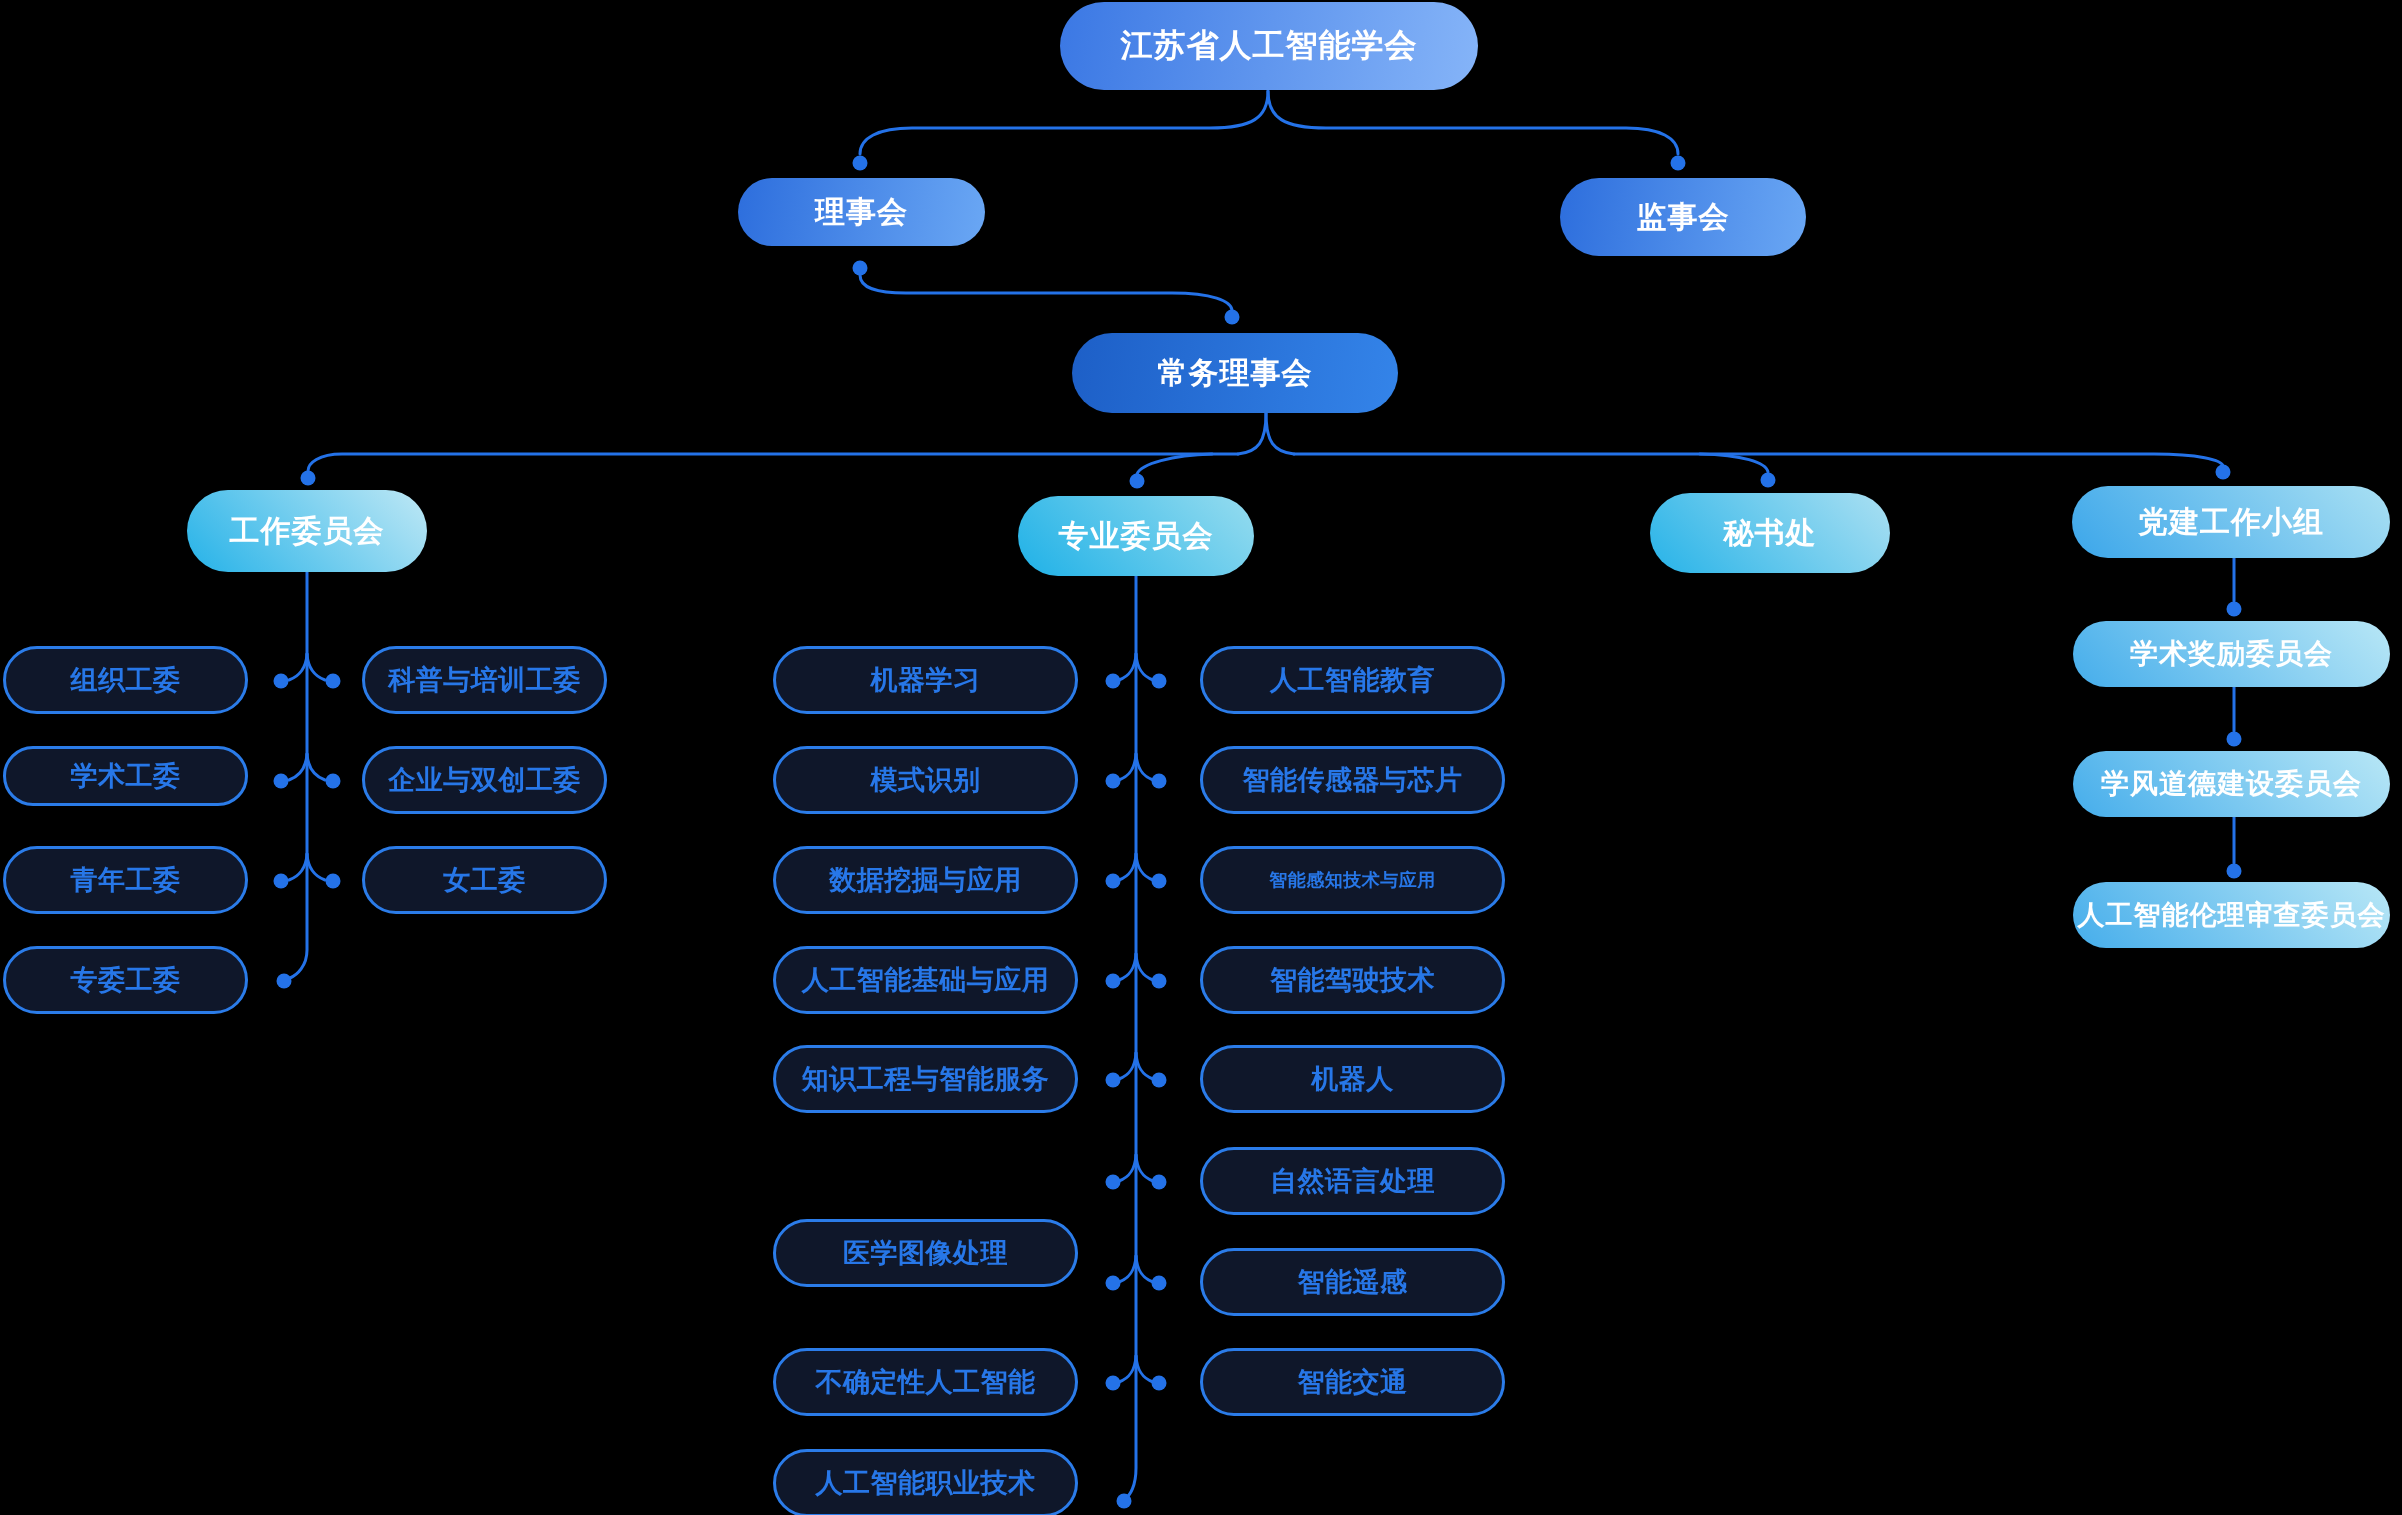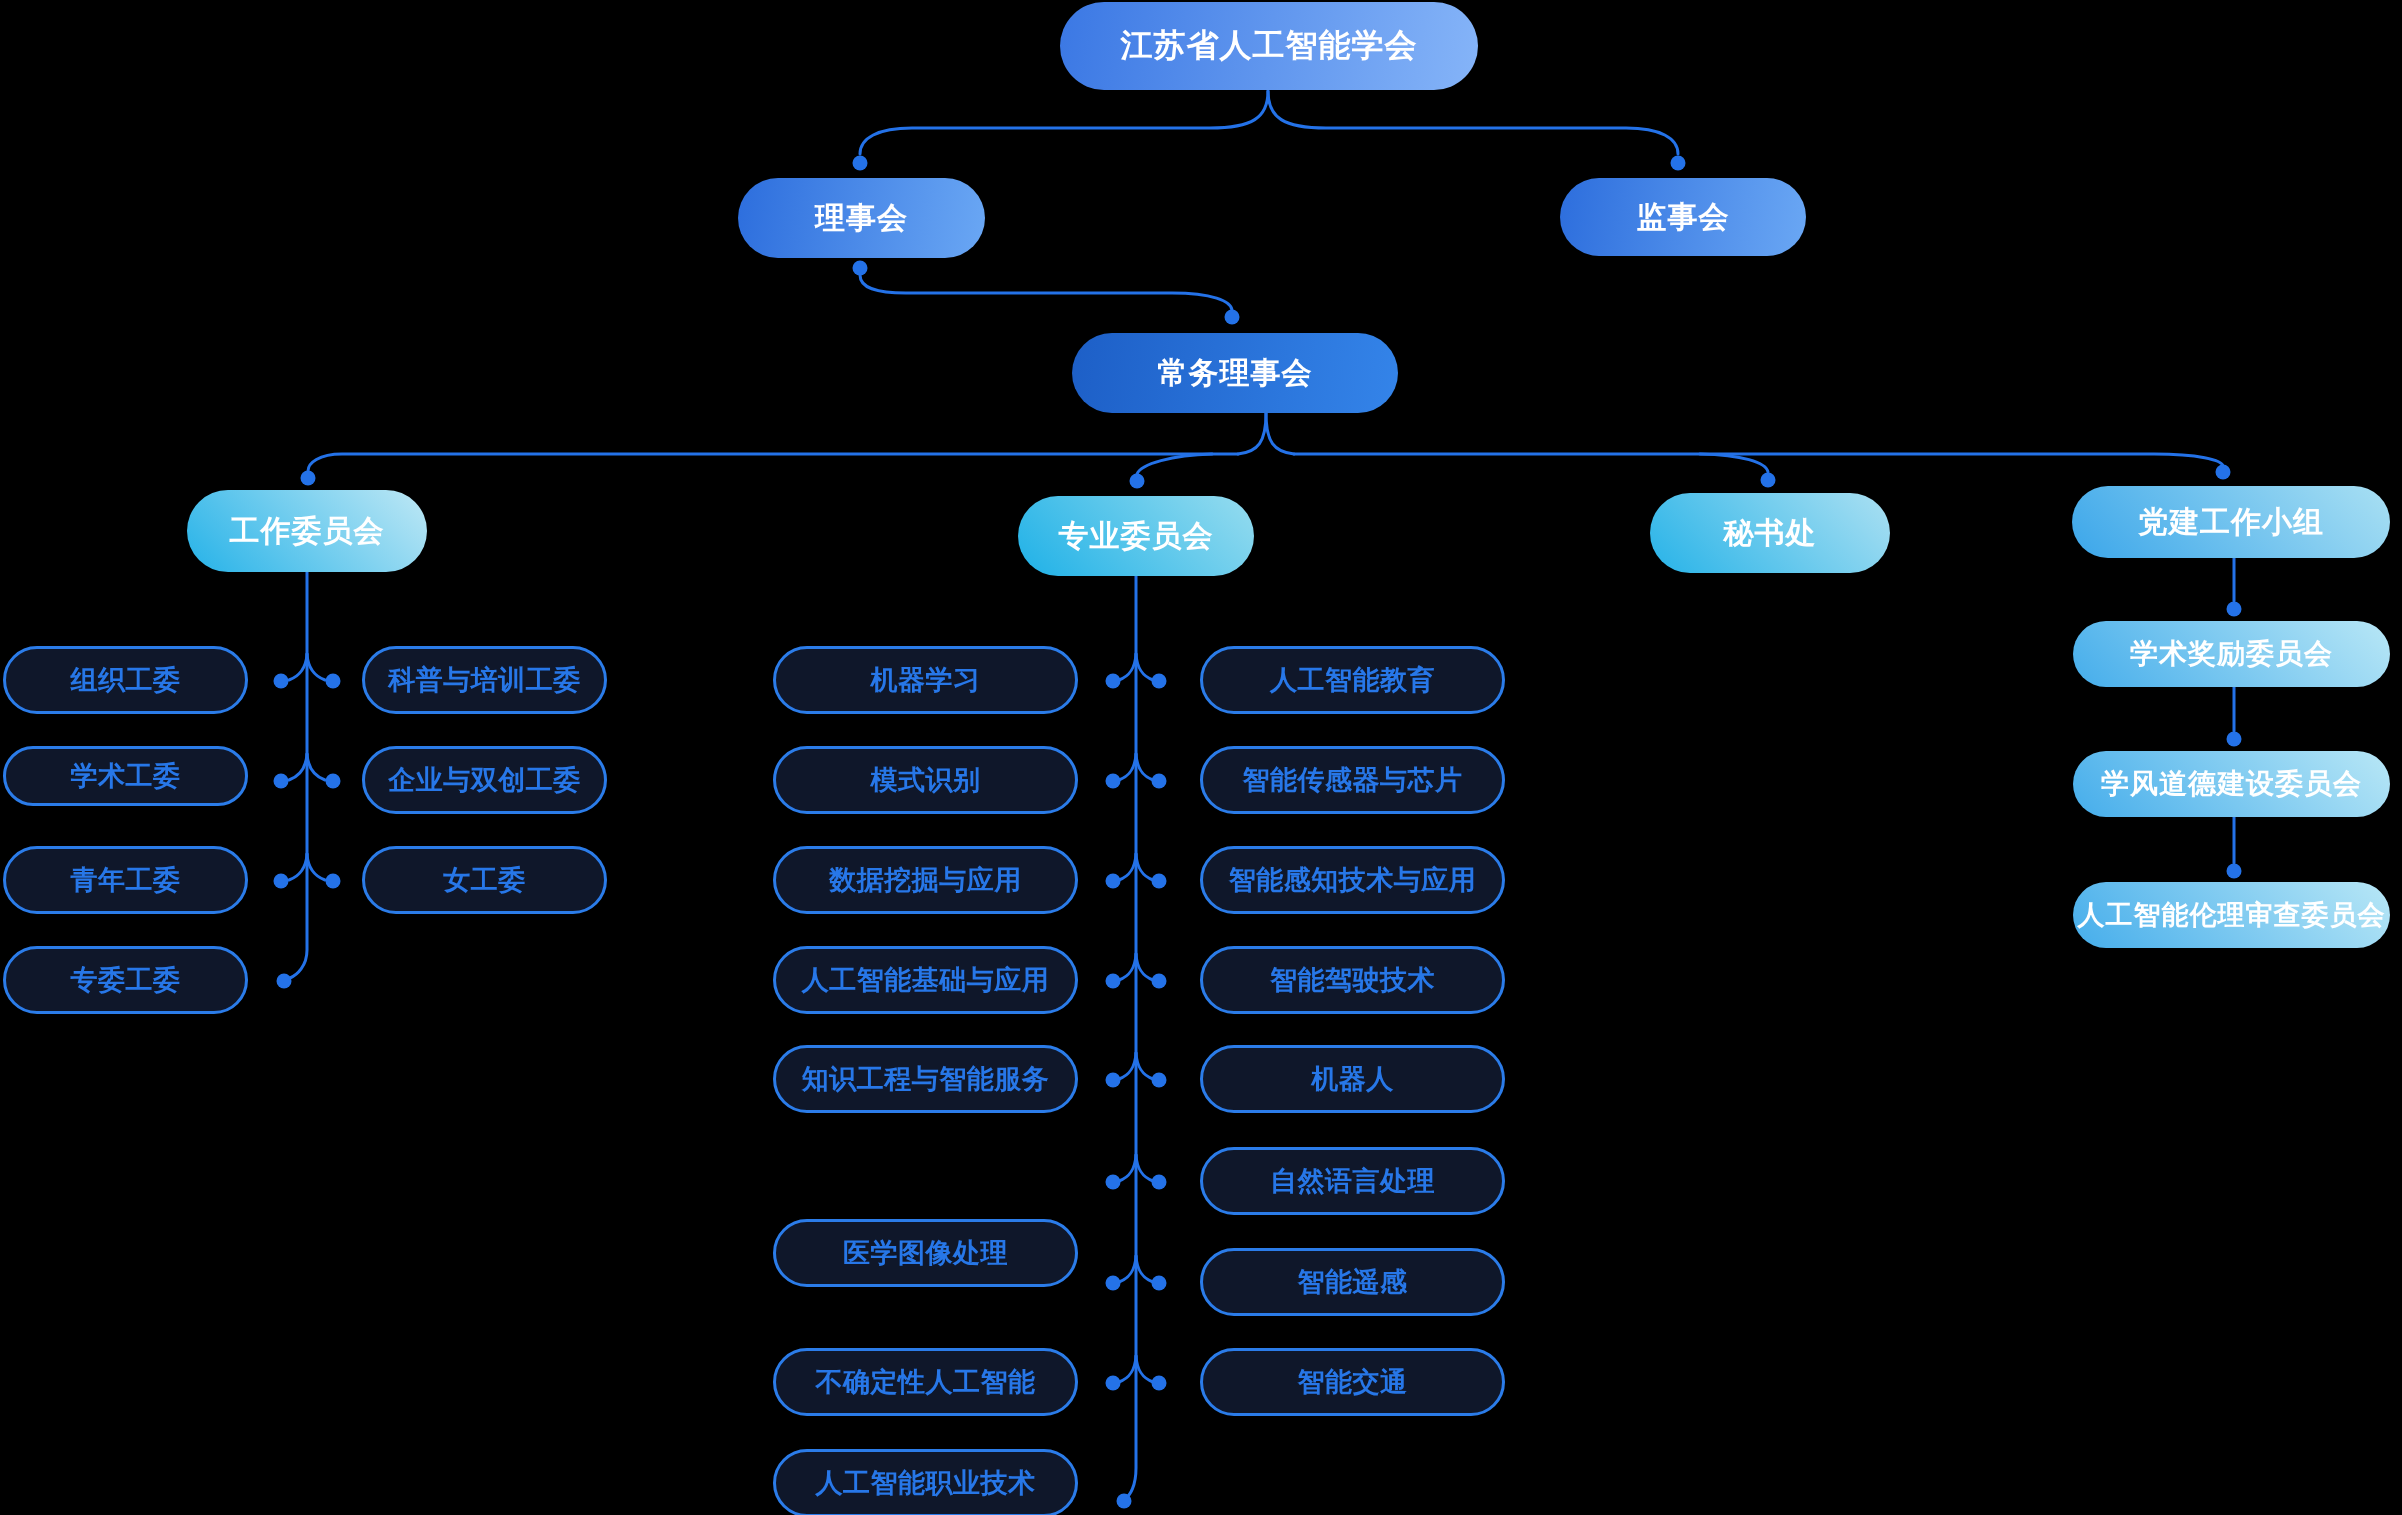--- a/index.html
+++ b/index.html
@@ -84,21 +84,21 @@
       <circle cx="1113" cy="1383" r="7.5" fill="#2472e8"></circle>
       <circle cx="1159" cy="1383" r="7.5" fill="#2472e8"></circle>
       <circle cx="1124" cy="1501" r="7.5" fill="#2472e8"></circle>
       <circle cx="2234" cy="609" r="7.5" fill="#2472e8"></circle>
       <circle cx="2234" cy="739" r="7.5" fill="#2472e8"></circle>
       <circle cx="2234" cy="871" r="7.5" fill="#2472e8"></circle>
     </svg>
 <div class="node solid" style="left: 1060px; top: 2px; width: 418px; height: 88px; font-size: 32px; background: linear-gradient(98deg, rgb(59, 120, 228), rgb(133, 180, 248));">
       <span>江苏省人工智能学会</span>
     </div>
-    <div class="node solid" style="left: 738px; top: 178px; width: 247px; height: 80px; font-size: 30px; background: linear-gradient(98deg, rgb(45, 110, 221), rgb(106, 167, 244));">
+    <div class="node solid" style="left: 738px; top: 178px; width: 247px; height: 68px; font-size: 30px; background: linear-gradient(98deg, rgb(45, 110, 221), rgb(106, 167, 244));">
       <span>理事会</span>
     </div>
     <div class="node solid" style="left: 1560px; top: 178px; width: 246px; height: 78px; font-size: 30px; background: linear-gradient(98deg, rgb(45, 110, 221), rgb(106, 167, 244));">
       <span>监事会</span>
     </div>
     <div class="node solid" style="left: 1072px; top: 333px; width: 326px; height: 80px; font-size: 30px; background: linear-gradient(98deg, rgb(29, 95, 199), rgb(52, 132, 233));">
       <span>常务理事会</span>
     </div>
     <div class="node solid" style="left: 187px; top: 490px; width: 240px; height: 82px; font-size: 30px; background: linear-gradient(45deg, rgb(37, 178, 232), rgb(191, 232, 245));">
       <span>工作委员会</span>
@@ -141,21 +141,21 @@
     </div>
     <div class="node outline" style="left: 773px; top: 746px; width: 305px; height: 68px; font-size: 27px;">
       <span>模式识别</span>
     </div>
     <div class="node outline" style="left: 1200px; top: 746px; width: 305px; height: 68px; font-size: 27px;">
       <span>智能传感器与芯片</span>
     </div>
     <div class="node outline" style="left: 773px; top: 846px; width: 305px; height: 68px; font-size: 27px;">
       <span>数据挖掘与应用</span>
     </div>
-    <div class="node outline" style="left: 1200px; top: 846px; width: 305px; height: 68px; font-size: 27px;">
+    <div class="node outline" style="left: 1200px; top: 846px; width: 305px; height: 68px; font-size: 18px;">
       <span>智能感知技术与应用</span>
     </div>
     <div class="node outline" style="left: 773px; top: 946px; width: 305px; height: 68px; font-size: 27px;">
       <span>人工智能基础与应用</span>
     </div>
     <div class="node outline" style="left: 1200px; top: 946px; width: 305px; height: 68px; font-size: 27px;">
       <span>智能驾驶技术</span>
     </div>
     <div class="node outline" style="left: 773px; top: 1045px; width: 305px; height: 68px; font-size: 27px;">
       <span>知识工程与智能服务</span>

